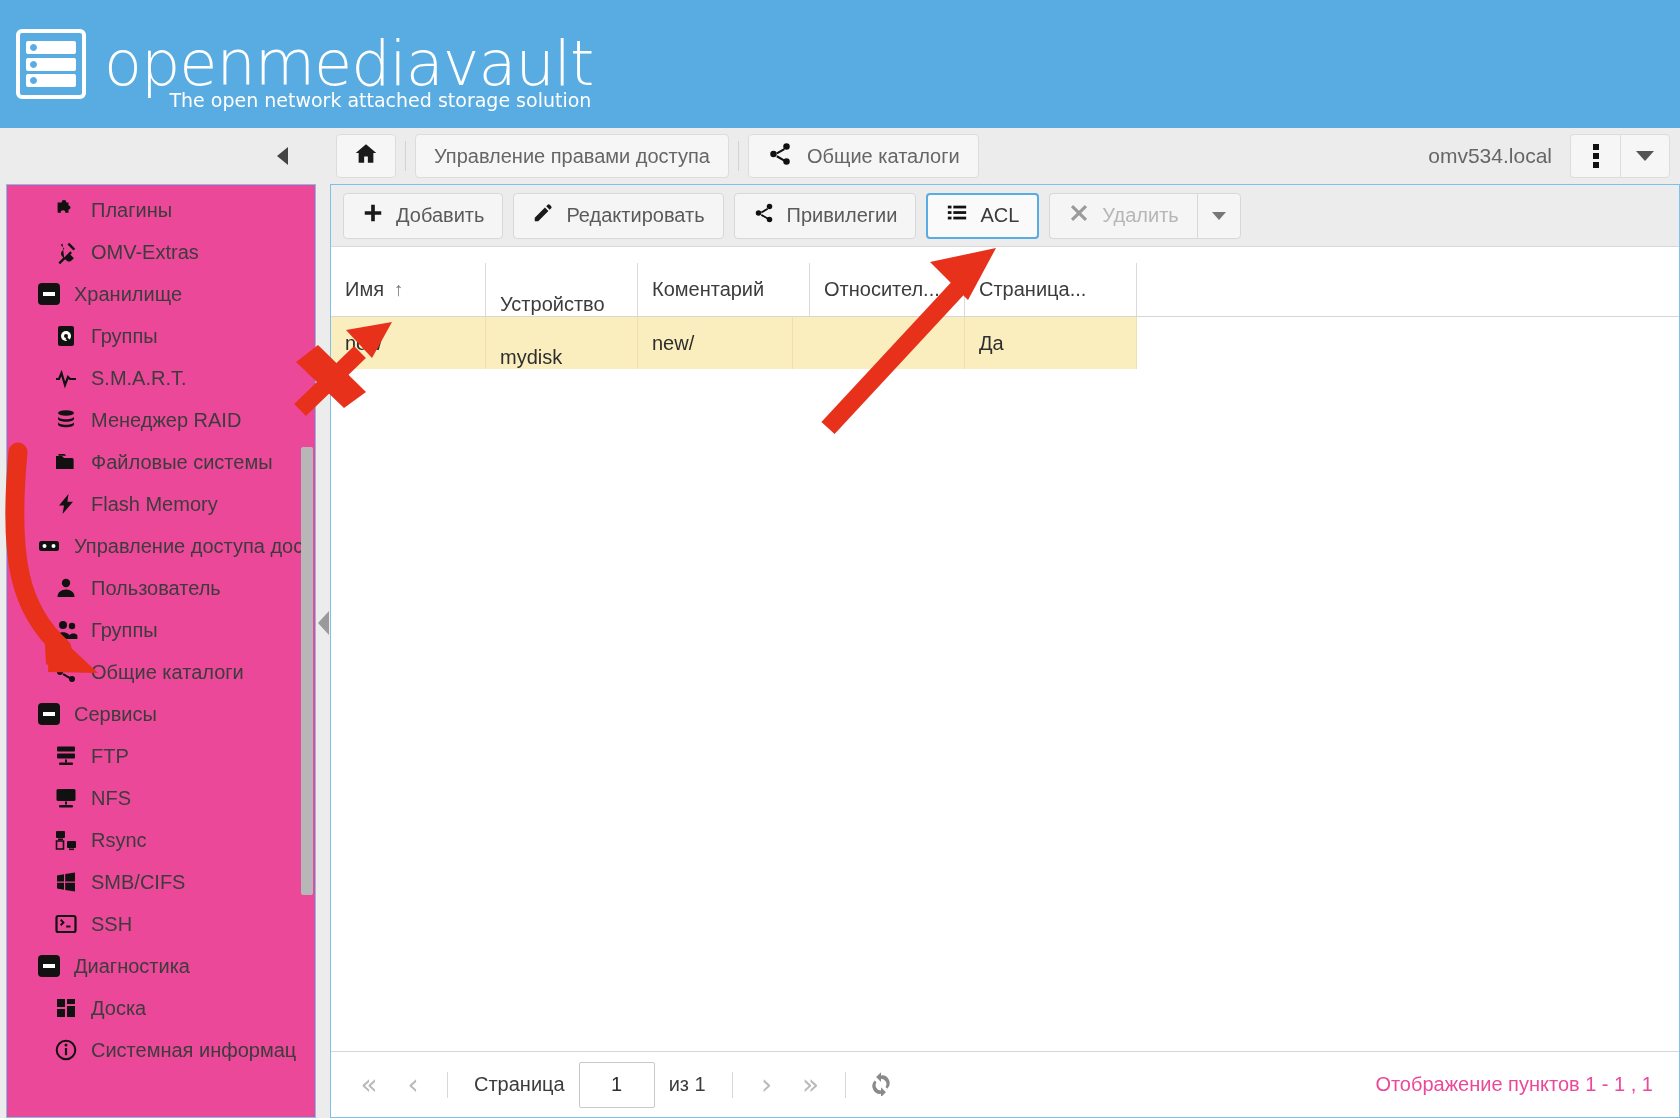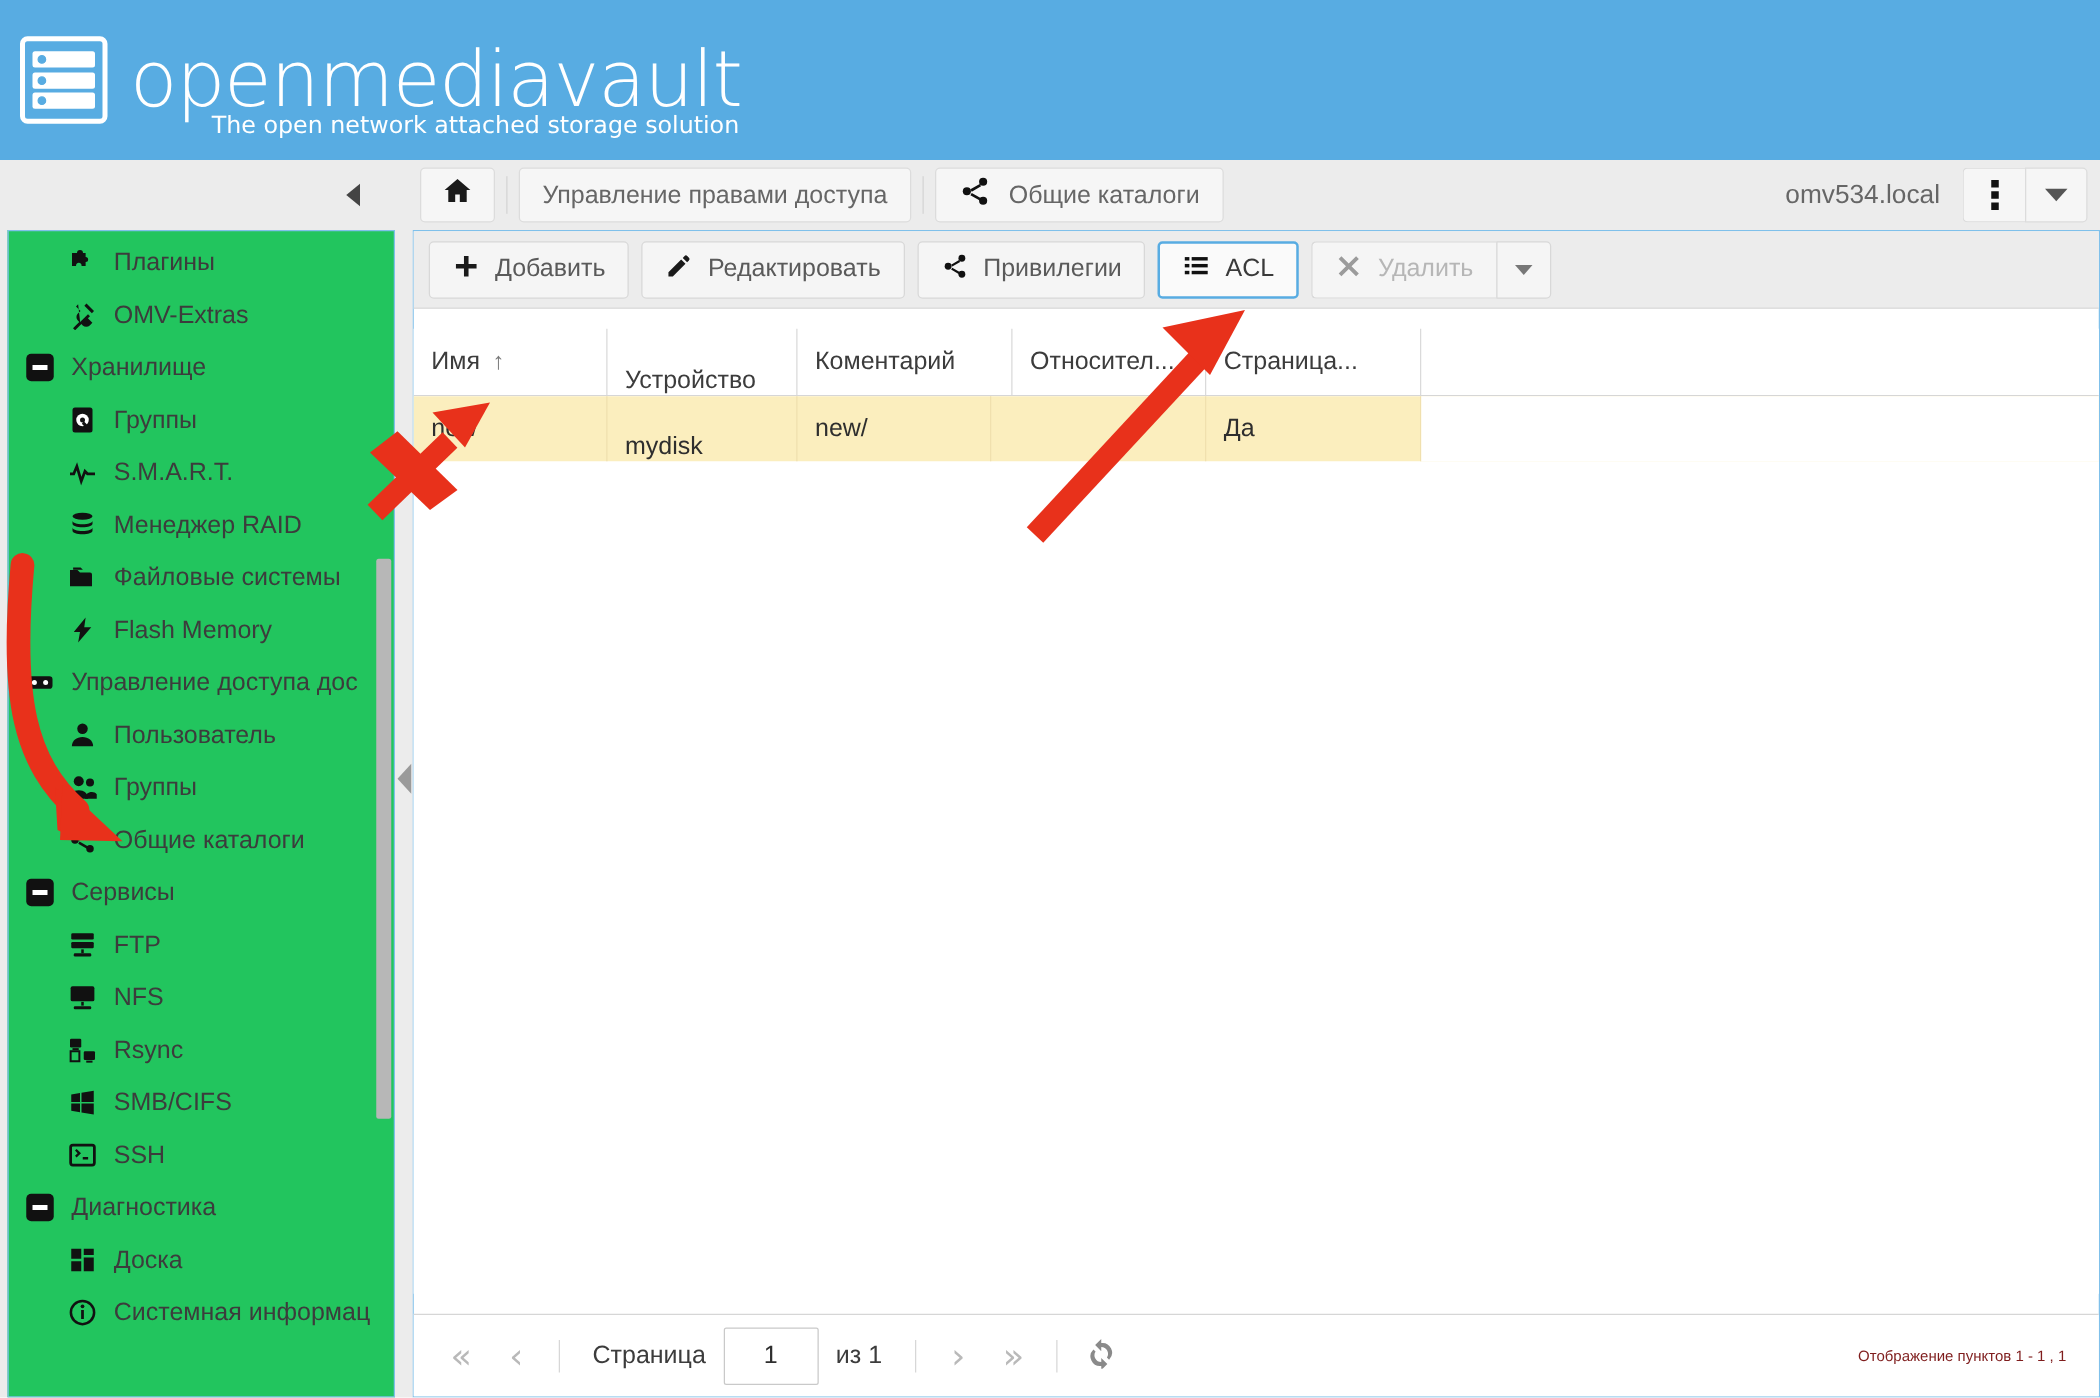--- a/index.html
+++ b/index.html
@@ -42,28 +42,28 @@
   .sidebar {
     width: 330px; flex: 0 0 330px; background: #ececec;
     display: flex; flex-direction: column; position: relative;
   }
   .sidebar-head { height: 56px; display: flex; align-items: center; justify-content: flex-end; padding-right: 42px; }
   .collapse-tri {
     width: 0; height: 0; border-top: 9px solid transparent; border-bottom: 9px solid transparent;
     border-right: 11px solid #444; cursor: pointer;
   }
   .nav-wrap {
-    flex: 1 1 auto; margin: 0 14px 0 6px; background: #22c55e;
+    flex: 1 1 auto; margin: 0 14px 0 6px; background: #ec4899;
     border: 1px solid #7fc0ea; border-top: 1px solid #7fc0ea;
     position: relative; overflow: hidden; text-align: right;
   }
   .nav-list { padding: 4px 0 0 0; }
   .nav-item {
     display: flex; align-items: center; height: 42px;
-    padding-left: 12px; cursor: pointer; font-size: 20px; color: #3c3c3c;
+    padding-left: 29px; cursor: pointer; font-size: 20px; color: #3c3c3c;
     white-space: nowrap; overflow: hidden;
   }
   .nav-item.child { padding-left: 46px; }
   .nav-icon {
     width: 26px; height: 26px; flex: 0 0 26px; margin-right: 12px;
     display: flex; align-items: center; justify-content: center;
   }
   .nav-icon svg { display: block; }
   .nav-label { overflow: hidden; text-overflow: clip; }
   .grp-icon { width: 22px; height: 22px; background: #111; border-radius: 4px;
@@ -168,21 +168,21 @@
   }
   .pg-sep { width: 1px; height: 26px; background: #d7d7d7; margin: 0 12px; }
   .pg-label { font-size: 20px; color: #3c3c3c; margin: 0 14px; }
   .pg-input {
     width: 76px; height: 46px; border: 1px solid #c9c9c9; background: #fff;
     font-size: 20px; color: #2e2e2e; text-align: center; border-radius: 2px;
     font-family: "Liberation Sans", sans-serif;
   }
   .pg-of { font-size: 20px; color: #3c3c3c; margin: 0 14px; }
   .refresh { width: 46px; height: 44px; display: flex; align-items: center; justify-content: center; cursor: pointer; }
-  .pg-status { margin-left: auto; font-size: 12px; color: #7f1d1d; padding-right: 10px; }
+  .pg-status { margin-left: auto; font-size: 20px; color: #ec4899; padding-right: 10px; }
 
   
   .overlay { position: absolute; left: 0; top: 0; width: 1680px; height: 1118px; pointer-events: none; }
 </style>
 </head>
 <body>
 
 <div class="app">
 
   <div class="header">

